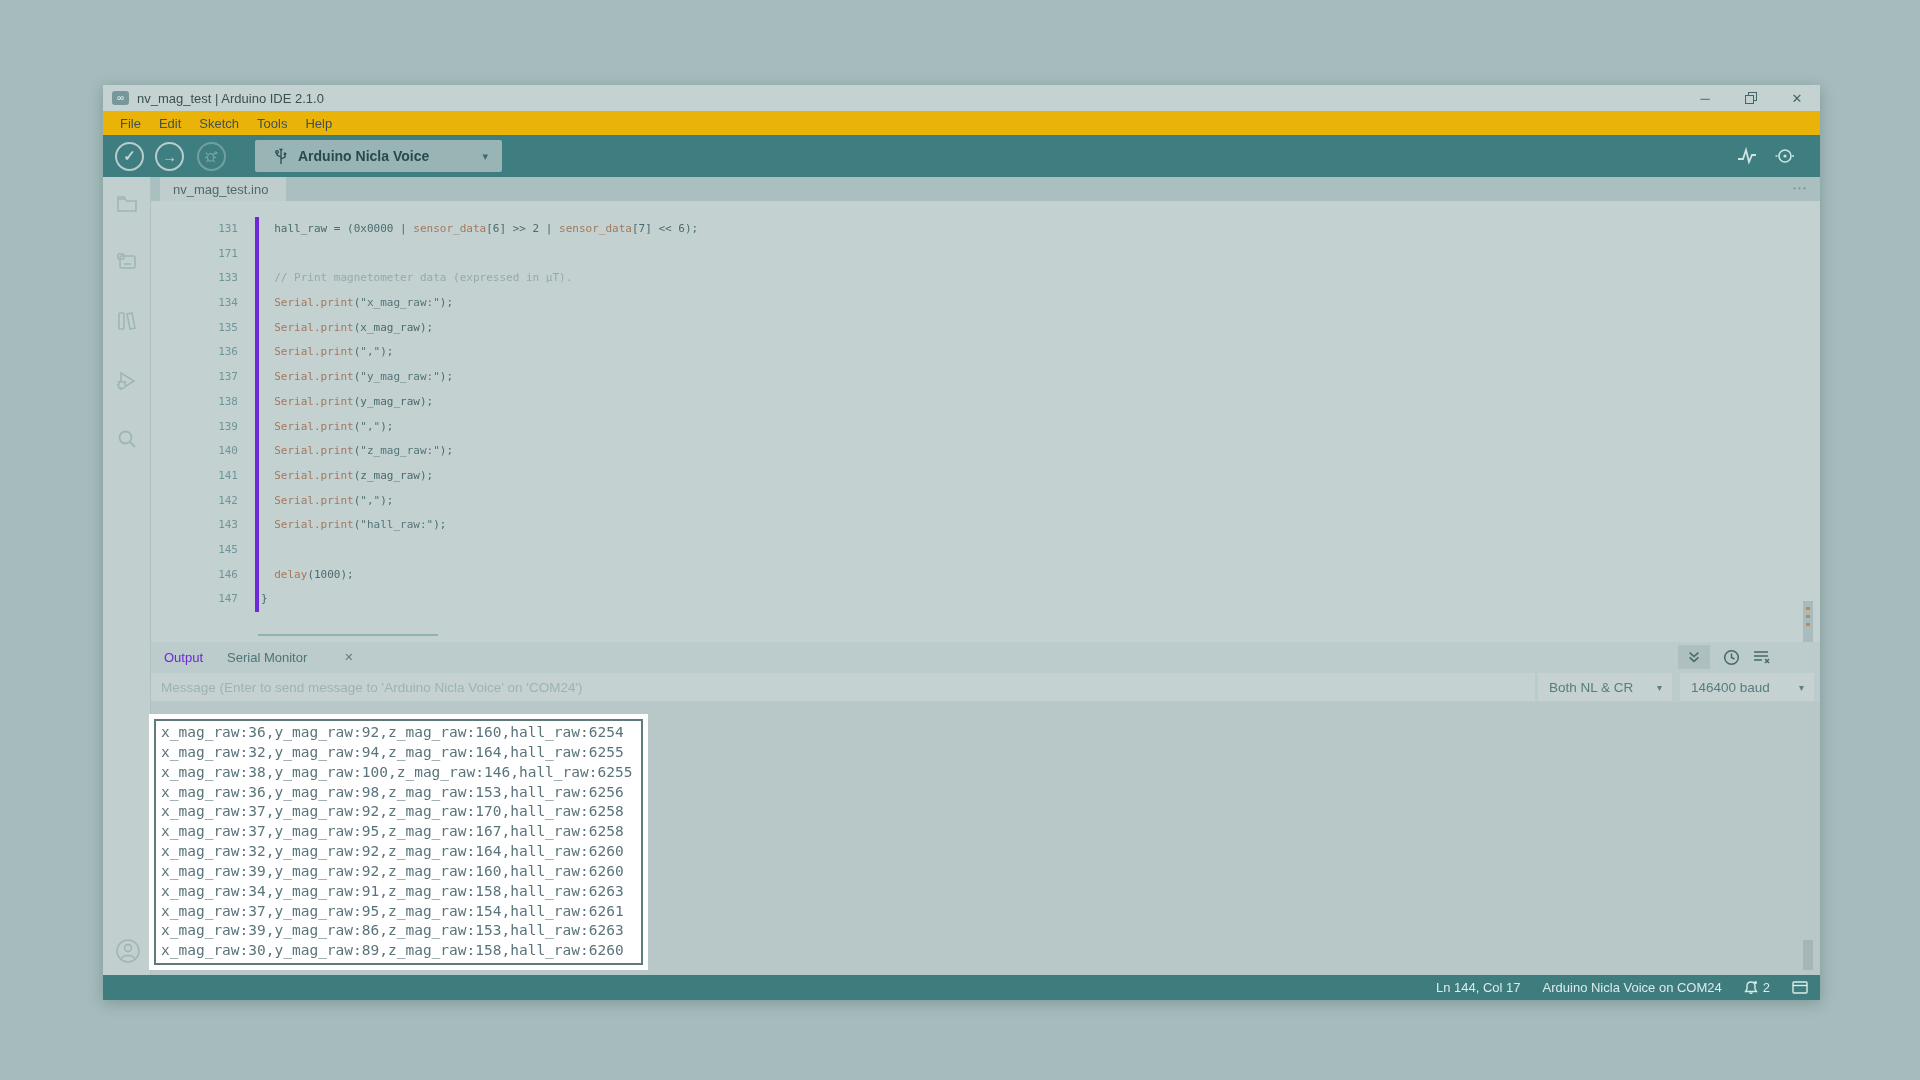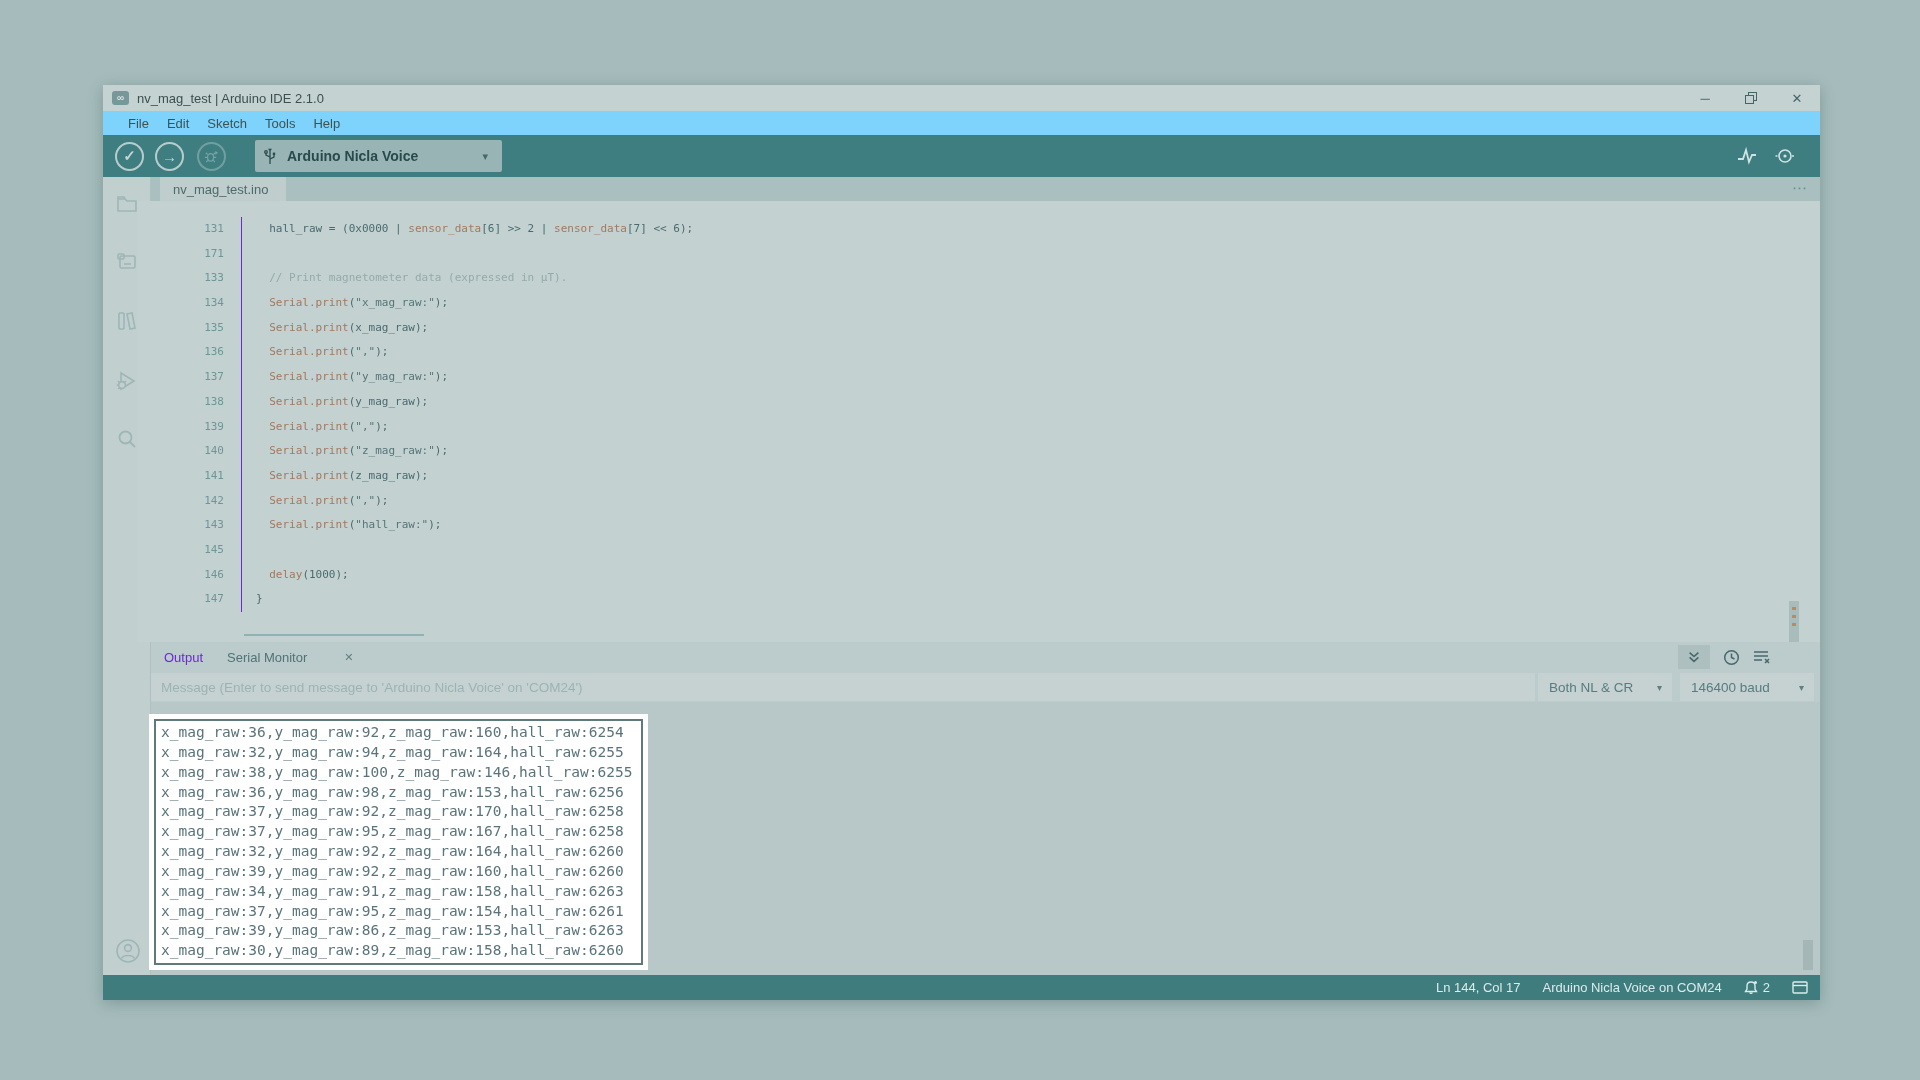--- a/index.html
+++ b/index.html
@@ -14,60 +14,60 @@
               display:flex; align-items:center; }
   .app-icon { width:17px; height:14px; margin:0 8px 0 9px; background:#76989a; border-radius:3px;
               color:#e7f1f1; font-size:10px; line-height:13px; text-align:center; display:inline-block; }
   .win-title { font-size:13px; color:#3c4f4f; }
   .win-controls { position:absolute; right:0; top:0; height:26px; display:flex; }
   .win-btn { width:46px; height:26px; display:flex; align-items:center; justify-content:center;
              color:#44666a; font-size:13px; }
   .win-btn svg { display:block; }
 
   
-  .menubar { position:absolute; left:0; top:26px; width:100%; height:24px; background:#7dd3fc;
-             display:flex; align-items:center; padding-left:16px; }
+  .menubar { position:absolute; left:0; top:26px; width:100%; height:24px; background:#eab308;
+             display:flex; align-items:center; padding-left:8px; }
   .mitem { font-size:13px; color:#3e5252; padding:0 9px; }
 
   
   .toolbar { position:absolute; left:0; top:50px; width:100%; height:42px; background:#3f7e80;
              display:flex; align-items:center; }
   .tb-btn { width:29px; height:29px; border:2px solid #b9cccc; border-radius:50%; color:#c4d6d6;
             display:flex; align-items:center; justify-content:center; font-size:15px; font-weight:bold; }
   .tb-verify { margin-left:12px; }
   .tb-upload { margin-left:11px; }
   .tb-debug  { margin-left:13px; opacity:.42; }
   .board-selector { position:absolute; left:152px; top:5px; width:247px; height:32px; background:#98b4b4;
-                    border-radius:2px; display:flex; align-items:center; padding:0 14px 0 8px; }
+                    border-radius:2px; display:flex; align-items:center; padding:0 14px 0 19px; }
   .board-selector .usb { margin-right:10px; display:flex; }
   .board-label { font-size:14px; font-weight:bold; color:#284a4d; flex:1; }
   .board-caret { color:#46686b; font-size:11px; }
   .tb-right { position:absolute; right:24px; top:0; height:42px; display:flex; align-items:center; gap:16px; }
 
   
   .sidebar { position:absolute; left:0; top:92px; width:48px; height:798px; background:#c2cfcf;
              border-right:1px solid #aec0c0; }
   .side-icon { position:absolute; left:12px; width:24px; height:24px; color:#9fb6b6; }
   .side-icon svg { display:block; }
 
   
   .tabbar { position:absolute; left:48px; top:92px; width:1669px; height:24px; background:#aabfbf; }
   .tab-active { position:absolute; left:9px; top:0; height:24px; padding:0 18px 0 13px; background:#c0cdcd;
                 font-size:13px; color:#4e6a6c; display:flex; align-items:center; }
   .tab-more { position:absolute; right:12px; top:2px; color:#6e8e8e; font-size:15px; letter-spacing:1px; }
 
   
-  .editor { position:absolute; left:34px; top:116px; width:1669px; height:441px; background:#c4d1d1;
+  .editor { position:absolute; left:48px; top:116px; width:1669px; height:441px; background:#c4d1d1;
             overflow:hidden; }
   #code-rows { position:absolute; left:0; top:16px; width:100%; }
   .crow { display:flex; height:24.7px; line-height:24.7px;
           font-family:"DejaVu Sans Mono","Liberation Mono",monospace; font-size:11px; }
   .crow.hl { background:#cfdada; }
   .gut { width:104px; text-align:right; padding-right:17px; color:#6e9698; flex:none; }
-  .codetxt { border-left:1px solid #6d28d9; padding-left:14px; white-space:pre; }
+  .codetxt { border-left:4px solid #6d28d9; padding-left:2px; white-space:pre; }
   .seg-p { color:#4a6b6e; }
   .seg-o { color:#a3785f; }
   .seg-s { color:#567678; }
   .seg-c { color:#94aaaa; }
   .scope-underline { position:absolute; left:107px; top:433px; width:180px; height:2px; background:#5b9496; opacity:.5; }
   .ed-scrollbar { position:absolute; left:1652px; top:400px; width:10px; height:62px; background:#a9bbbb; }
   .ed-scrollbar i { position:absolute; left:3px; width:4px; height:3px; background:#bf8a5a; display:block; }
 
   
   .panel { position:absolute; left:48px; top:557px; width:1669px; height:333px; background:#bccbcb; }

